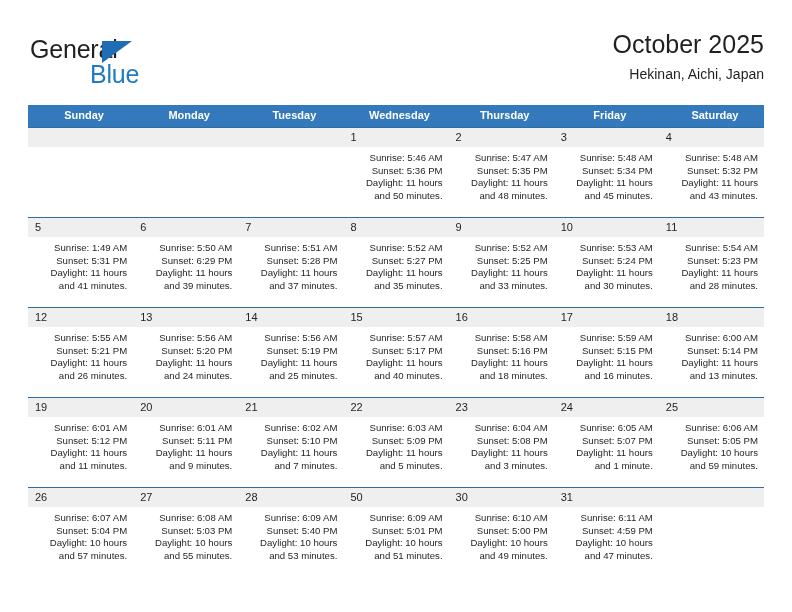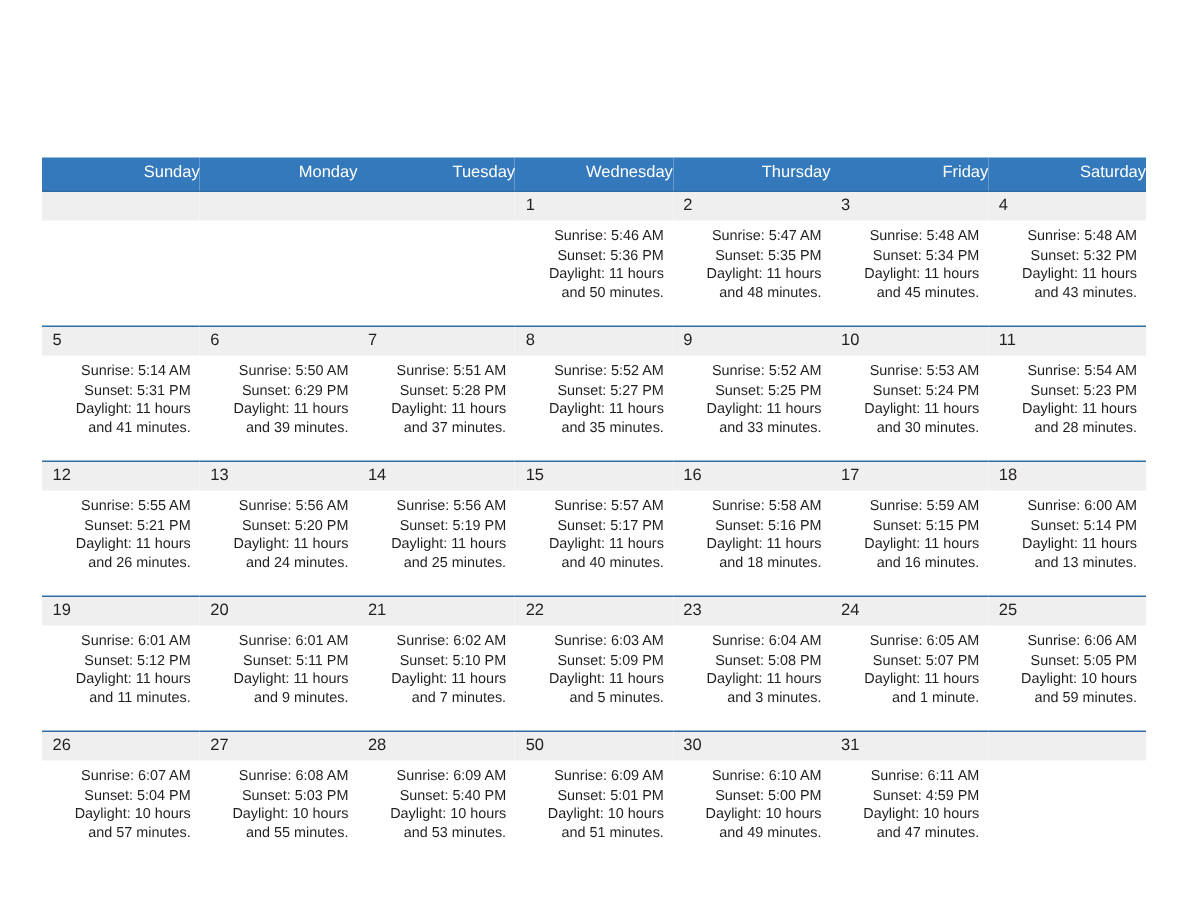--- a/index.html
+++ b/index.html
@@ -97,22 +97,22 @@
     top: 105px;
     width: 736px;
     border-collapse: collapse;
     table-layout: fixed;
   }
 
   .calendar th {
     background: #3479bb;
     color: #ffffff;
     font-size: 11px;
-    font-weight: normal;
-    text-align: right;
+    font-weight: bold;
+    text-align: center;
     padding: 4px 0 5px 7px;
     height: 13px;
     line-height: 13px;
     margin-top: 16px;
   }
 
   .calendar td {
     vertical-align: top;
     padding: 0;
     width: 105.14px;
@@ -144,20 +144,34 @@
   }
   .cell-body div {
     white-space: nowrap;
   }
 </style>
 </head>
 <body>
 
 <div class="page">
 
+  <div class="header">
+
+    <div class="logo">
+      <span class="logo-general">General</span>
+      <span class="logo-tri"></span>
+      <span class="logo-blue">Blue</span>
+    </div>
+
+    <div class="title-block">
+      <h1 class="cal-title">October 2025</h1>
+      <div class="cal-subtitle">Hekinan, Aichi, Japan</div>
+    </div>
+
+  </div>
 
   <table class="calendar">
     <thead>
       <tr>
         <th>Sunday</th>
         <th>Monday</th>
         <th>Tuesday</th>
         <th>Wednesday</th>
         <th>Thursday</th>
         <th>Friday</th>
@@ -209,21 +223,21 @@
               <div>Sunset: 5:32 PM</div>
               <div>Daylight: 11 hours</div>
               <div>and 43 minutes.</div>
             </div>
           </td>
         </tr>
         <tr class="week">
           <td>
             <div class="daynum-band">5</div>
             <div class="cell-body">
-              <div>Sunrise: 5:14 AM</div>
+              <div>Sunrise: 1:49 AM</div>
               <div>Sunset: 5:31 PM</div>
               <div>Daylight: 11 hours</div>
               <div>and 41 minutes.</div>
             </div>
           </td>
           <td>
             <div class="daynum-band">6</div>
             <div class="cell-body">
               <div>Sunrise: 5:50 AM</div>
               <div>Sunset: 6:29 PM</div>

